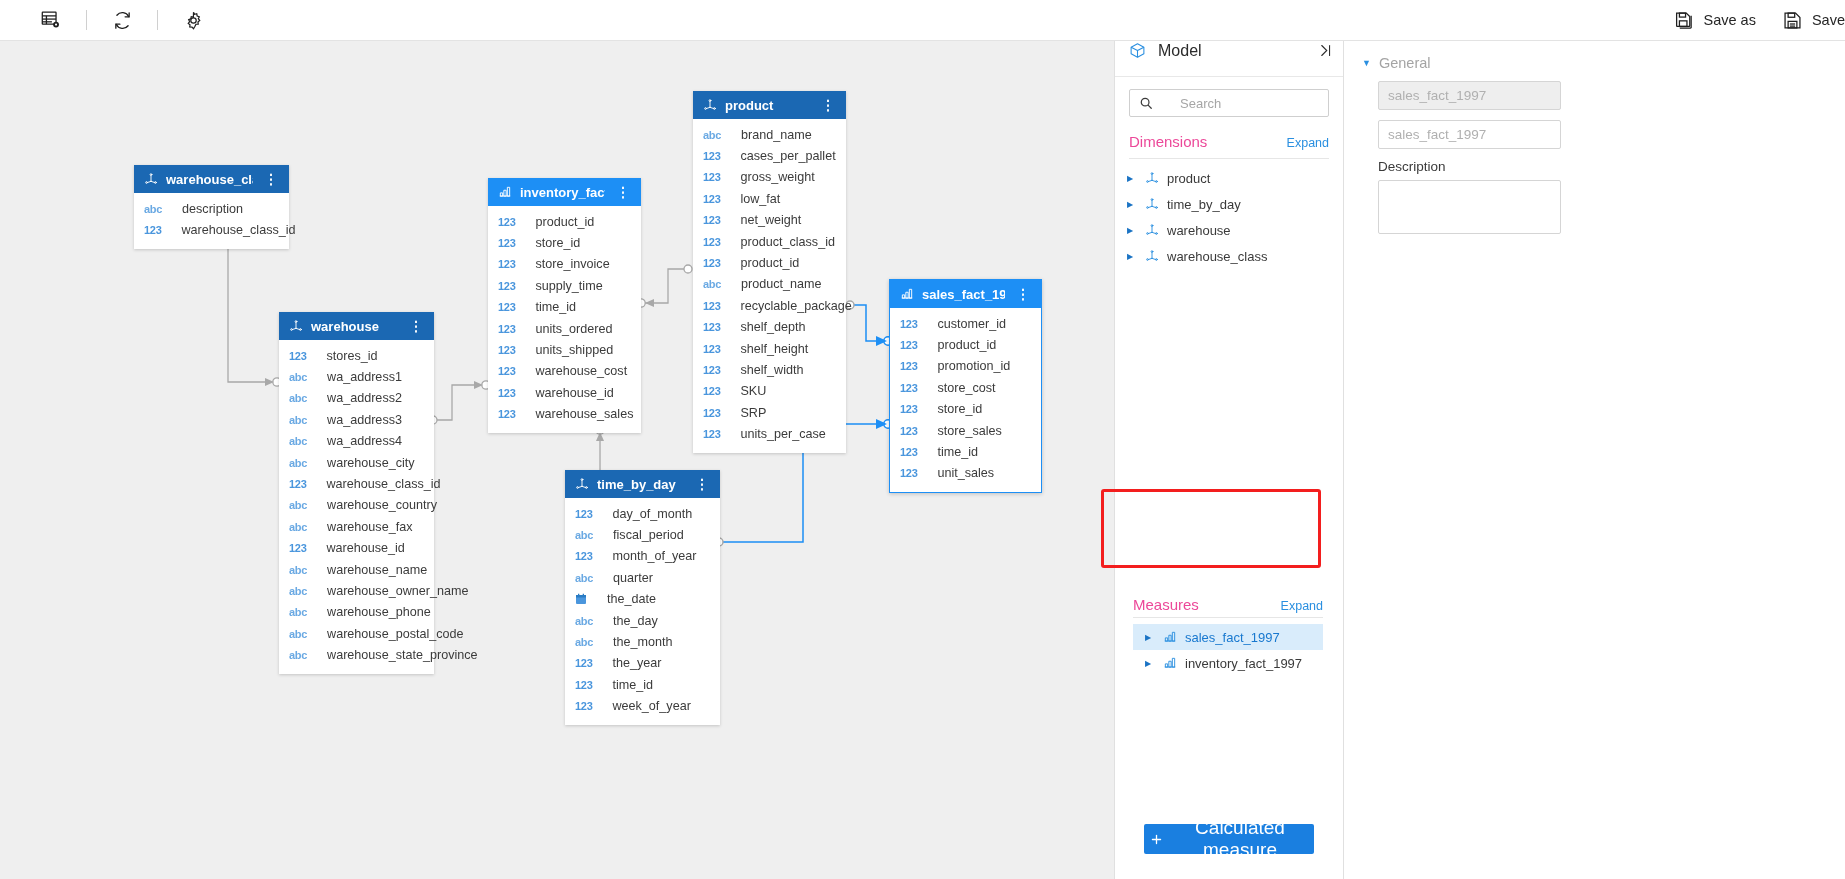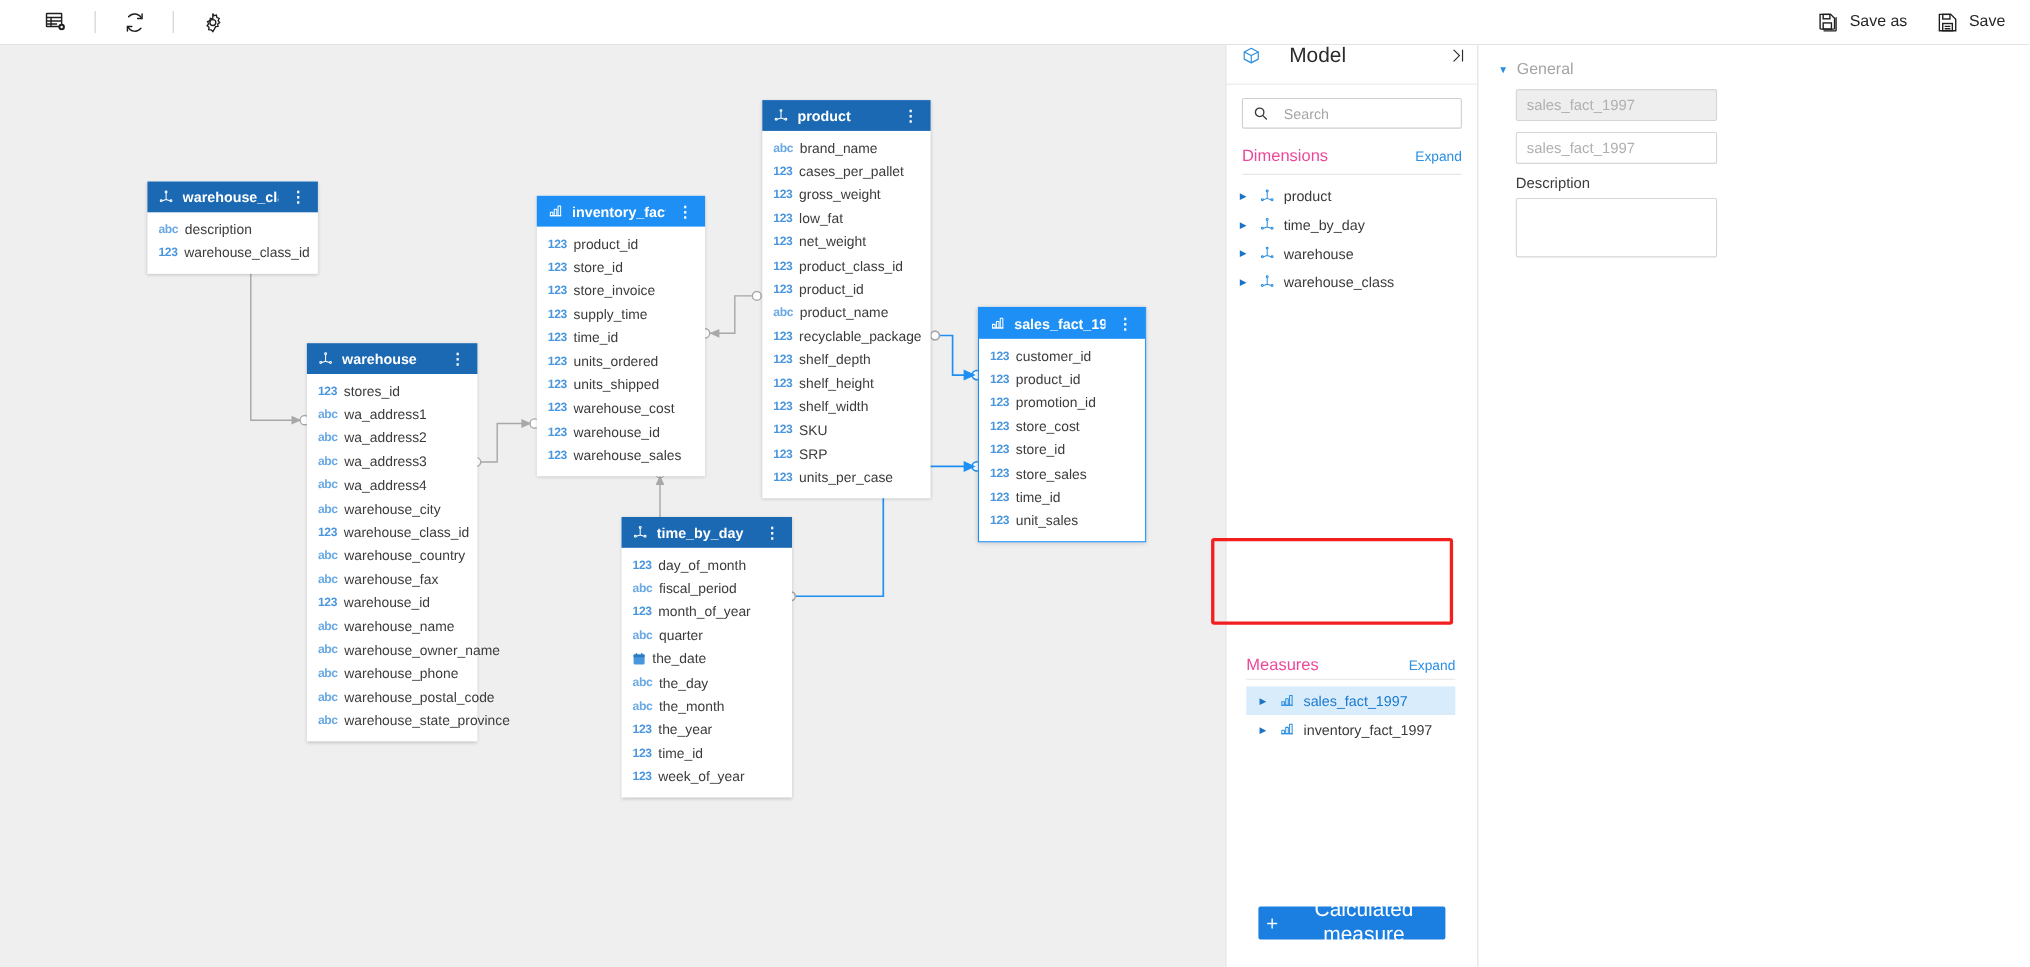--- a/index.html
+++ b/index.html
@@ -17,21 +17,21 @@
     position: absolute; left: 0; top: 0; width: 1845px; height: 41px;
     background: #ffffff; border-bottom: 1px solid #e3e3e3;
     display: flex; align-items: center;
   }
   .tb-left { display: flex; align-items: center; padding-left: 28px; gap: 0px; }
   .tb-btn {
     width: 46px; height: 38px; display: flex; align-items: center; justify-content: center;
     cursor: pointer;
   }
   .tb-sep { width: 1px; height: 20px; background: #d0d0d0; margin: 0 12px; }
-  .tb-right { margin-left: auto; display: flex; align-items: center; padding-right: 22px; gap: 26px; }
+  .tb-right { margin-left: auto; display: flex; align-items: center; gap: 26px; }
   .tb-save {
     display: flex; align-items: center; gap: 9px; cursor: pointer;
     font-size: 14.5px; color: #262626;
   }
 
   
   .canvas {
     position: absolute; left: 0; top: 41px; width: 1114px; height: 838px;
     background: #efefef; overflow: hidden;
   }
@@ -50,43 +50,43 @@
     padding: 0 8px 0 10px; color: #fff; font-weight: bold; font-size: 13px;
     gap: 8px; cursor: move;
   }
   .tbl-hdr .ttl { flex: 1; white-space: nowrap; overflow: hidden; }
   .kebab { letter-spacing: 0; font-size: 14px; opacity: .95; cursor: pointer;
            line-height: 1; padding: 0 3px; }
   .dim-hdr { background: #1b68b3; }
   .fact-hdr { background: #1d8ff5; }
   .cols { padding: 5px 0 8px 0; }
   .col {
-    height: 21.4px; display: flex; align-items: center; gap: 6px;
+    height: 21.4px; display: flex; align-items: center; gap: 20px;
     padding: 0 10px; color: #3b3b3b; font-size: 12.6px; white-space: nowrap;
     cursor: default;
   }
   .dt { font-size: 11px; font-weight: bold; color: #5f9fe0; letter-spacing: -.3px; }
   .dt.abc { color: #6aa9e3; }
   .dt.num { color: #4a96dd; }
 
   
   .model-panel {
     position: absolute; left: 1114px; top: 41px; width: 229px; height: 838px;
     background: #ffffff; border-left: 1px solid #e0e0e0;
   }
   .panel-hd {
-    height: 36px; display: flex; align-items: center; gap: 26px;
+    height: 36px; display: flex; align-items: center; gap: 12px;
     padding: 0 10px 16px 14px; border-bottom: 1px solid #e8e8e8;
-    font-size: 19px; color: #2b2b2b;
+    font-size: 16px; color: #2b2b2b;
   }
   .panel-hd .collapse { margin-left: auto; cursor: pointer; font-size: 15px; color: #333; }
   .search-wrap { padding: 12px 14px 4px 14px; }
   .search-box {
     height: 28px; border: 1px solid #cfcfcf; border-radius: 2px;
-    display: flex; align-items: center; gap: 12px; padding: 0 9px; background:#fff;
+    display: flex; align-items: center; gap: 25px; padding: 0 9px; background:#fff;
   }
   .search-box input {
     border: 0; outline: 0; flex: 1; font-size: 13px; color: #333;
     font-family: "Liberation Sans", sans-serif; background: transparent;
   }
   .search-box input::placeholder { color: #a6a6a6; }
   .sect-hd {
     display: flex; align-items: baseline; padding: 12px 14px 4px 14px;
   }
   .sect-hd .t { font-size: 15px; color: #ec4899; }

